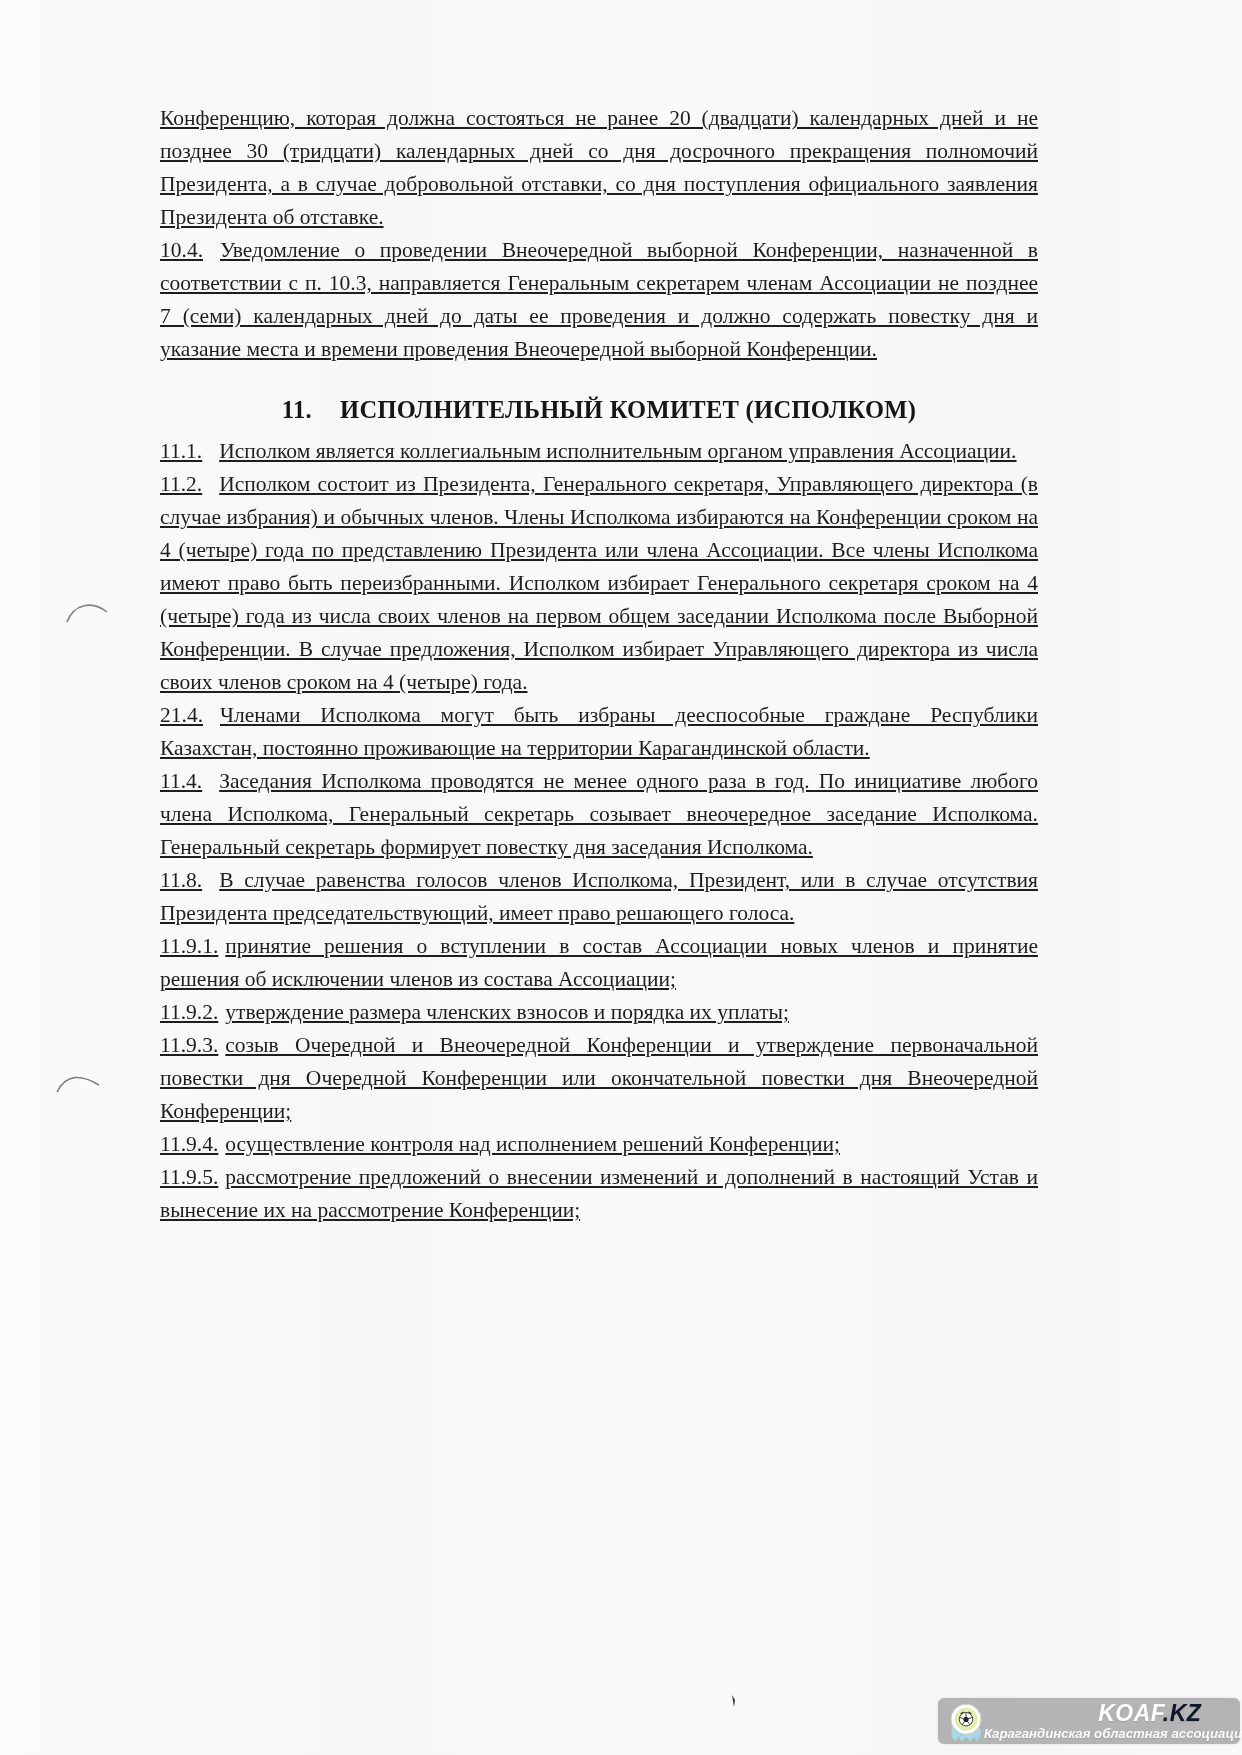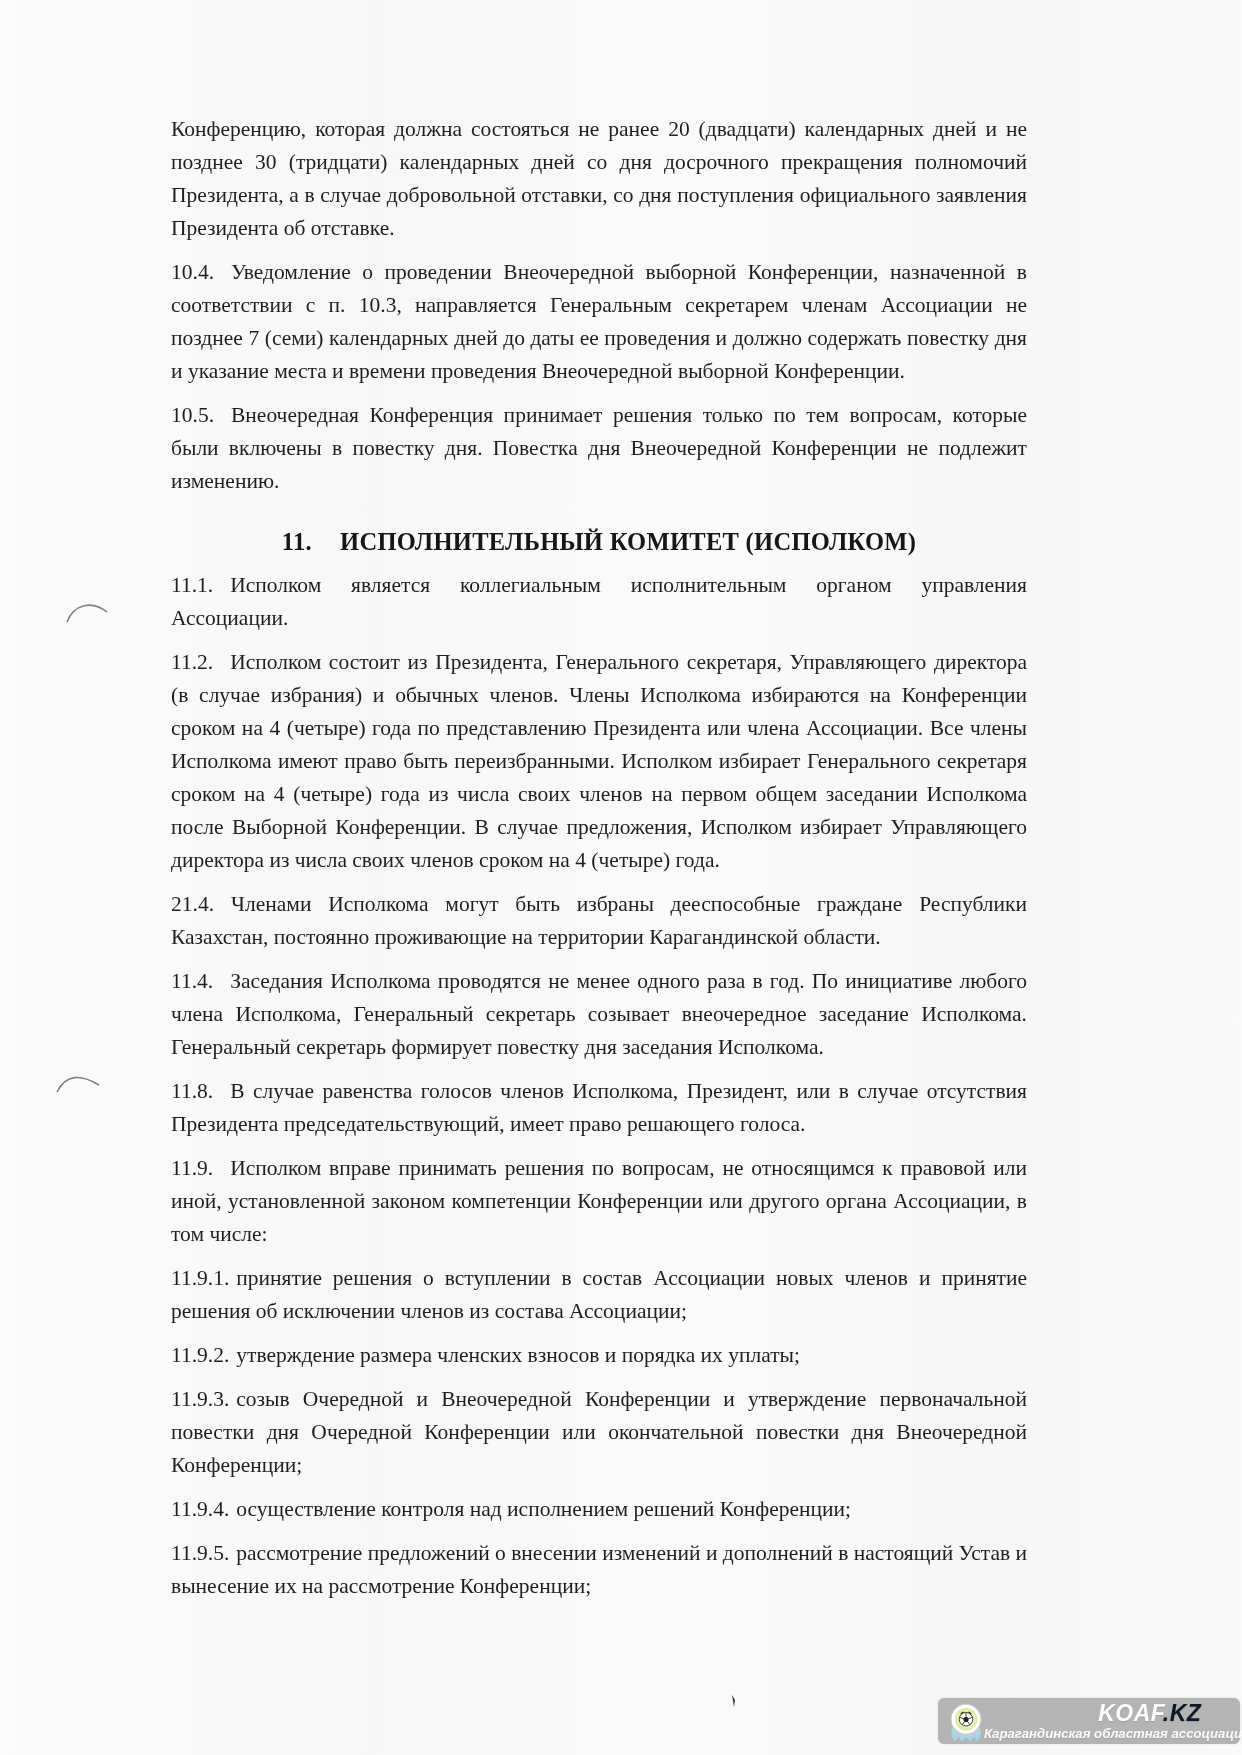--- a/index.html
+++ b/index.html
@@ -15,21 +15,21 @@
     overflow:hidden;
   }
   .text-column{
     position:absolute;
     left:160px;top:102px;width:878px;
     color:#1e1e1e;
     font-size:21.5px;
     line-height:33px;
     text-align:justify;
   }
-  .para{margin:11px;}
+  .para{margin:0;text-decoration:underline;}
   .pnum{margin-right:17px;white-space:nowrap;}
   .para.sub .pnum{margin-right:7px;}
   .section-heading{
     margin:27px 0 9px 0;
     display:flex;
     justify-content:center;
     gap:28px;
     font-size:24.5px;
     font-weight:bold;
     color:#161616;
@@ -79,41 +79,39 @@
   <svg class="ink-speck" width="10" height="14" viewBox="0 0 10 14">
     <path d="M3 1 L6 6 L5 13 L4 7 Z" fill="#1c1c1c" opacity="0.9"></path>
   </svg>
 
   <main class="text-column">
 
     <p class="para"><span>Конференцию, которая должна состояться не ранее 20 (двадцати) календарных дней и не позднее 30 (тридцати) календарных дней со дня досрочного прекращения полномочий Президента, а в случае добровольной отставки, со дня поступления официального заявления Президента об отставке.</span></p>
 
     <p class="para"><span class="pnum">10.4.</span><span>Уведомление о проведении Внеочередной выборной Конференции, назначенной в соответствии с п. 10.3, направляется Генеральным секретарем членам Ассоциации не позднее 7 (семи) календарных дней до даты ее проведения и должно содержать повестку дня и указание места и времени проведения Внеочередной выборной Конференции.</span></p>
 
-    <p class="para"><span class="pnum">10.5.</span><span>Внеочередная Конференция принимает решения только по тем вопросам, которые были включены в повестку дня. Повестка дня Внеочередной Конференции не подлежит изменению.</span></p>
 
     <h2 class="section-heading">
       <span>11.</span>
       <span>ИСПОЛНИТЕЛЬНЫЙ КОМИТЕТ (ИСПОЛКОМ)</span>
     </h2>
 
     <p class="para"><span class="pnum">11.1.</span><span>Исполком является коллегиальным исполнительным органом управления Ассоциации.</span></p>
 
     <p class="para"><span class="pnum">11.2.</span><span>Исполком состоит из Президента, Генерального секретаря, Управляющего директора (в случае избрания) и обычных членов. Члены Исполкома избираются на Конференции сроком на 4 (четыре) года по представлению Президента или члена Ассоциации. Все члены Исполкома  имеют право быть переизбранными. Исполком избирает Генерального секретаря сроком на 4 (четыре) года из числа своих членов на первом общем заседании Исполкома после Выборной Конференции. В случае предложения, Исполком избирает Управляющего директора из числа своих членов сроком на 4 (четыре) года.</span></p>
 
     <p class="para"><span class="pnum">21.4.</span><span>Членами Исполкома могут быть избраны дееспособные граждане Республики Казахстан, постоянно проживающие на территории Карагандинской области.</span></p>
 
     <p class="para"><span class="pnum">11.4.</span><span>Заседания Исполкома проводятся не менее одного раза в год. По инициативе любого члена Исполкома, Генеральный секретарь созывает внеочередное заседание Исполкома. Генеральный секретарь формирует повестку дня заседания Исполкома.</span></p>
 
 
 
 
     <p class="para"><span class="pnum">11.8.</span><span>В случае равенства голосов членов Исполкома, Президент, или в случае отсутствия Президента председательствующий,  имеет право решающего голоса.</span></p>
 
-    <p class="para"><span class="pnum">11.9.</span><span>Исполком вправе принимать решения по вопросам, не относящимся к правовой или иной, установленной законом компетенции Конференции или другого органа Ассоциации, в том числе:</span></p>
 
     <p class="para sub"><span class="pnum">11.9.1.</span><span>принятие решения о вступлении в состав Ассоциации новых членов и принятие решения об исключении членов из состава Ассоциации;</span></p>
 
     <p class="para sub"><span class="pnum">11.9.2.</span><span>утверждение  размера членских взносов и порядка их уплаты;</span></p>
 
     <p class="para sub"><span class="pnum">11.9.3.</span><span>созыв Очередной и Внеочередной Конференции и утверждение первоначальной повестки дня Очередной Конференции или окончательной повестки дня Внеочередной Конференции;</span></p>
 
     <p class="para sub"><span class="pnum">11.9.4.</span><span>осуществление контроля над исполнением решений Конференции;</span></p>
 
     <p class="para sub"><span class="pnum">11.9.5.</span><span>рассмотрение предложений о внесении изменений и дополнений в настоящий Устав и вынесение их на рассмотрение Конференции;</span></p>

